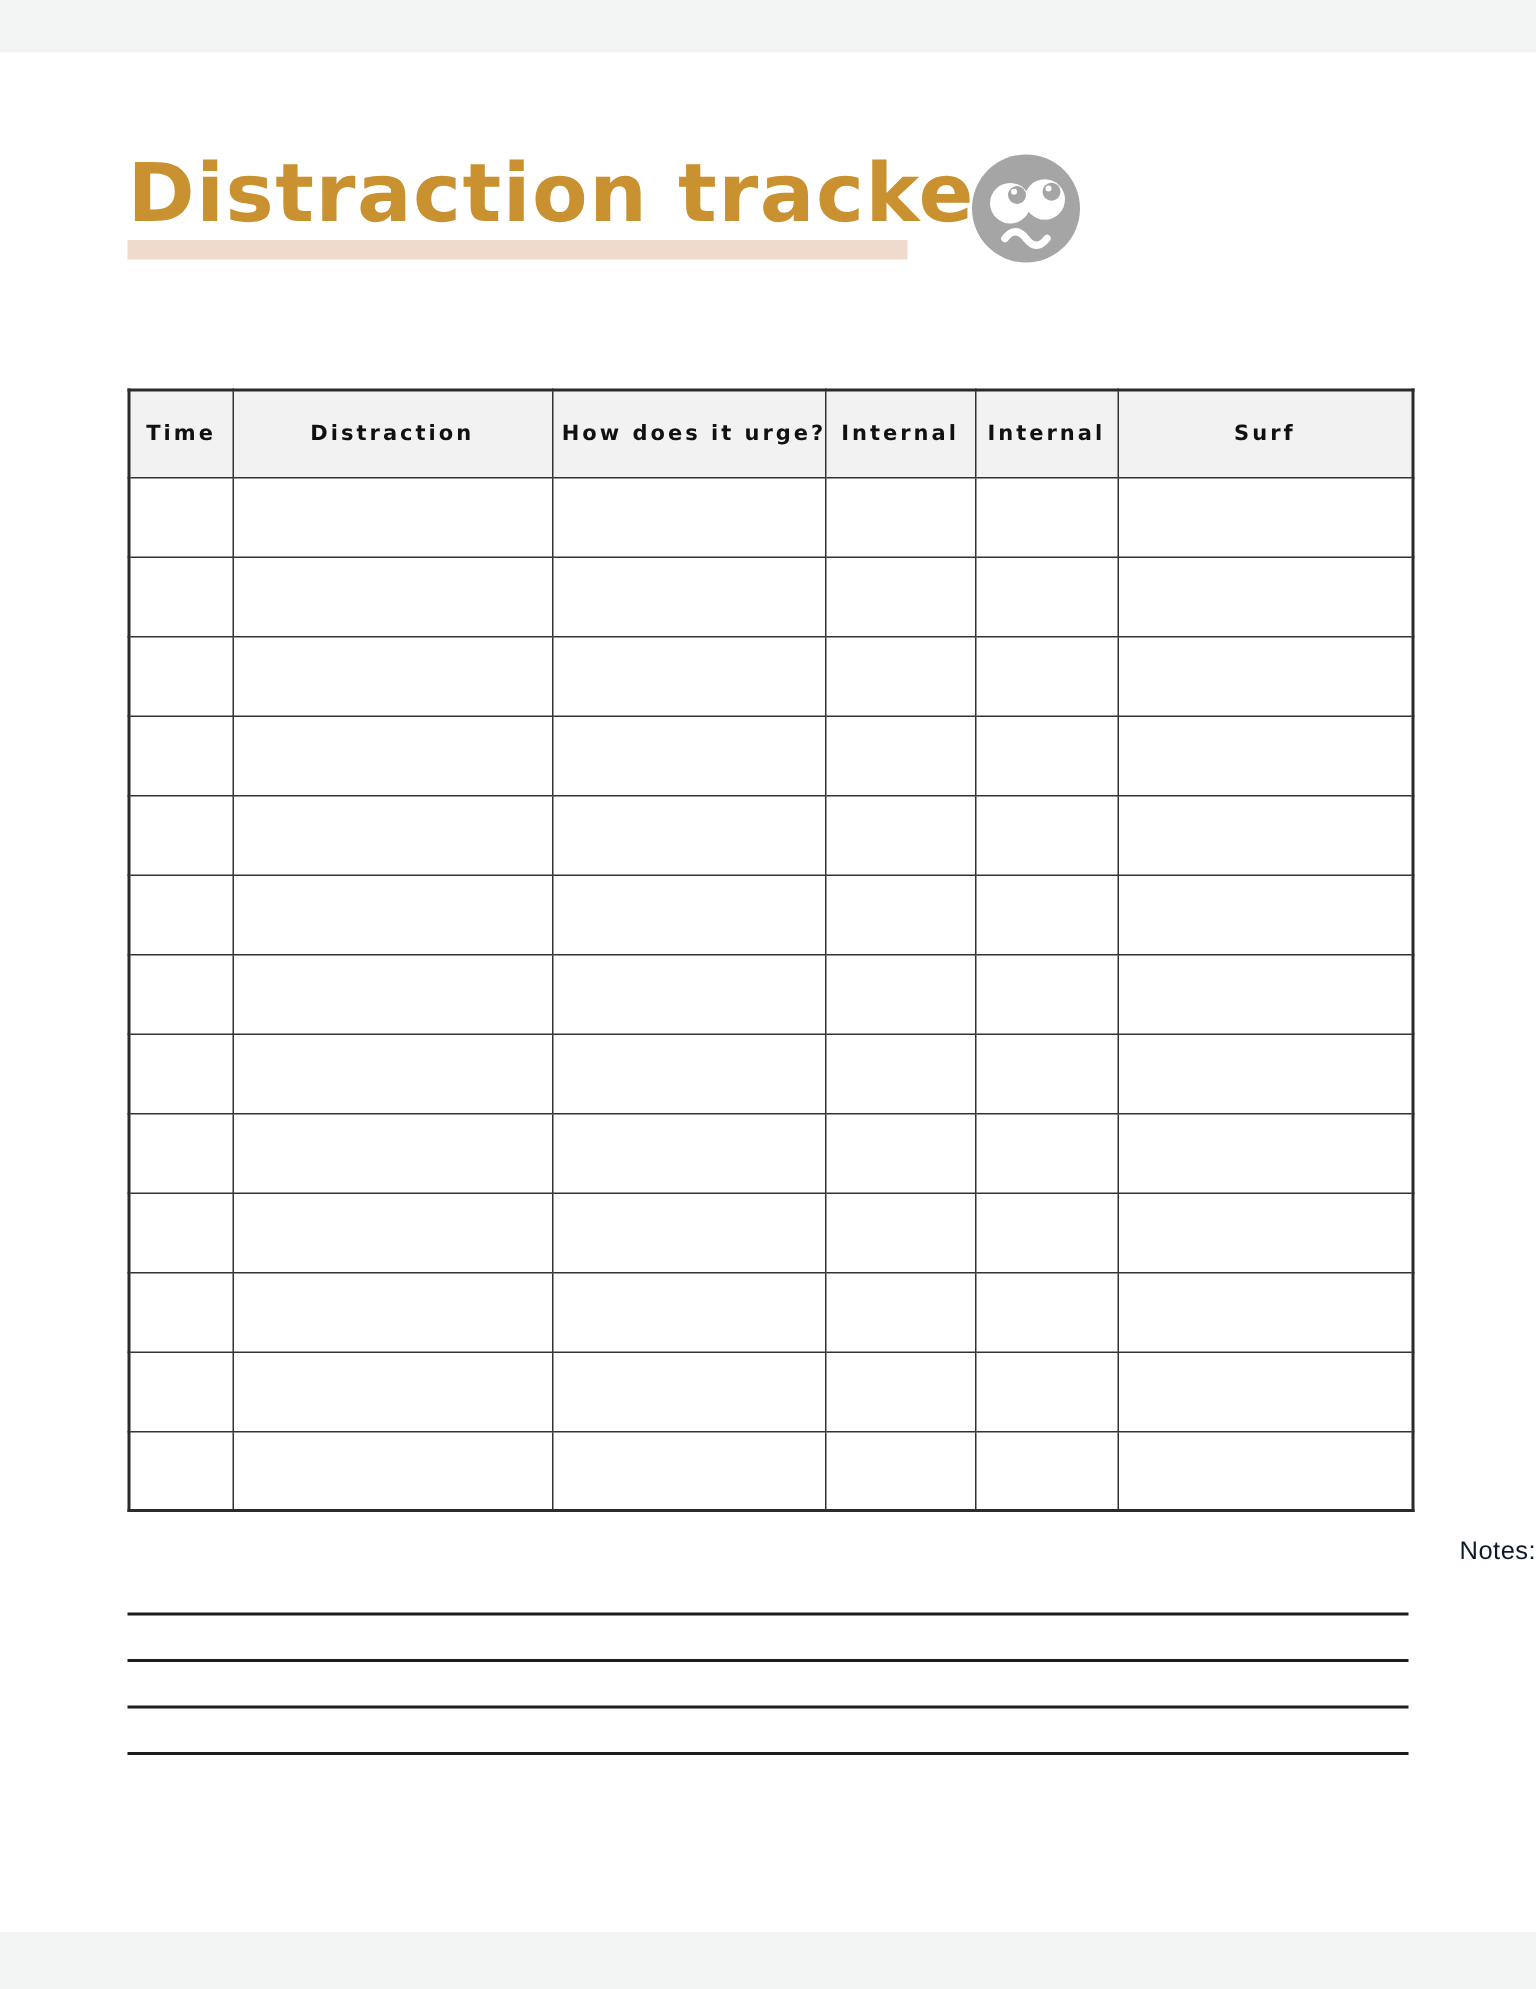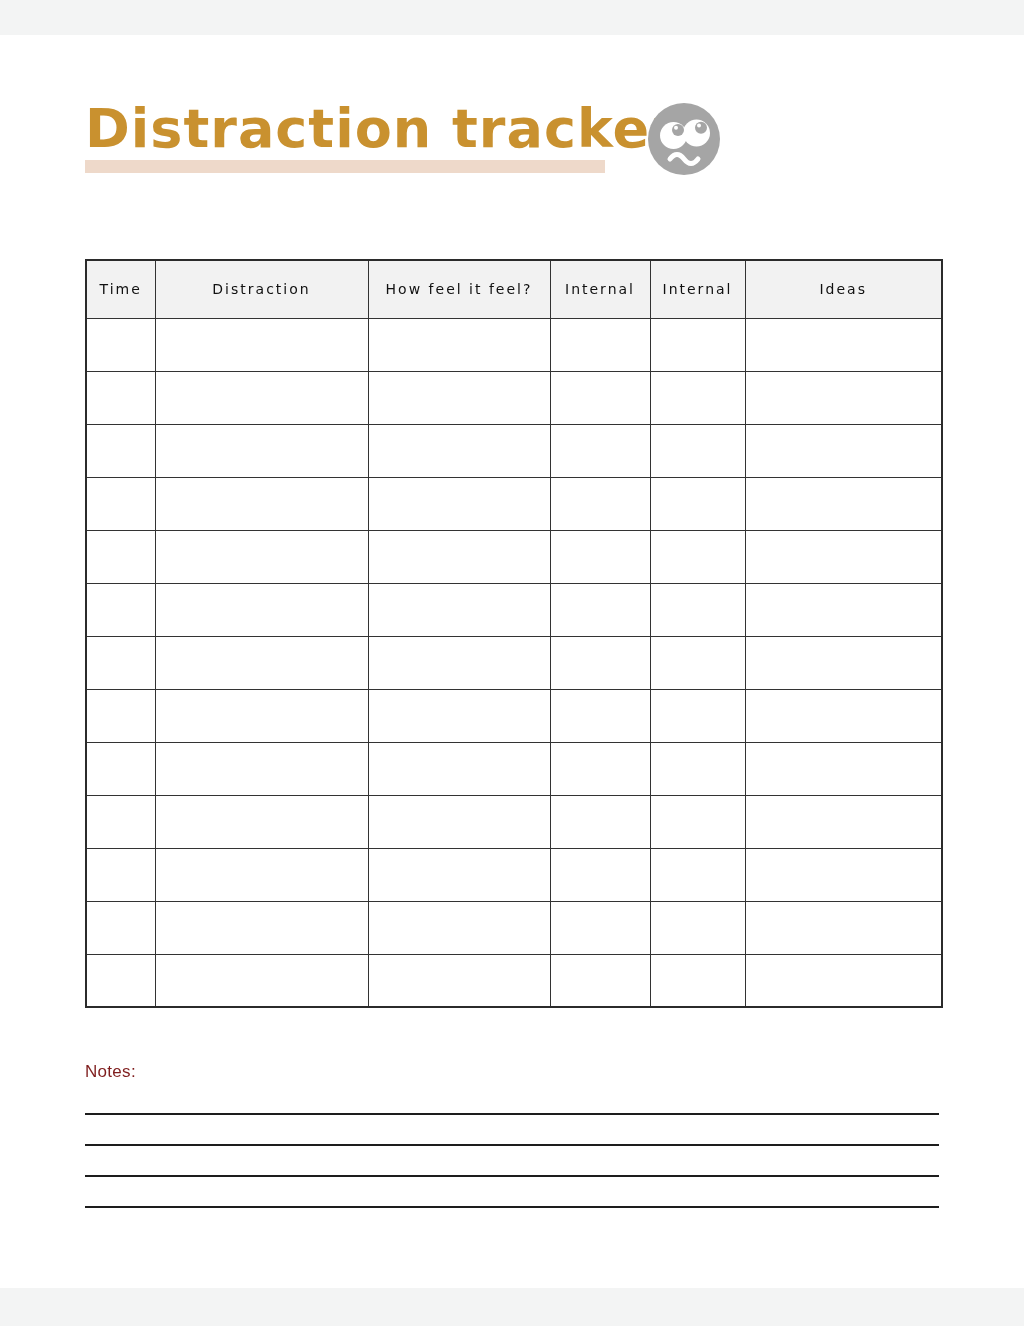--- a/index.html
+++ b/index.html
@@ -71,21 +71,21 @@
     border:1.8px solid var(--border-color);
     text-align:center;
     vertical-align:middle;
     color:#111111;
     padding:2px 6px;
   }
   .tracker thead tr{height:58px;}
   .tracker thead th{
     background:var(--header-bg);
     font-size:14px;
-    font-weight:400;
+    font-weight:700;
     letter-spacing:2px;
     white-space:nowrap;
     margin-left:42px;
   }
   .tracker tbody td{
     font-size:14.5px;
     letter-spacing:1.5px;
     line-height:1.8;
     background:#ffffff;
   }
@@ -94,25 +94,26 @@
 
   col.c-time{width:69px;}
   col.c-distraction{width:213px;}
   col.c-feel{width:182px;}
   col.c-internal{width:100px;}
   col.c-external{width:95px;}
   col.c-ideas{width:197px;}
 
   
   .notes-label{
-    margin:54px 0 0 85px;
+    margin:16px 0 0 85px;
     font-family:"Liberation Sans",sans-serif;
     font-size:17px;
     letter-spacing:0.3px;
-    color:#7f1d1d;
+    color:#0f172a;
+    text-align:right;
   }
   .note-line{
     width:854px;
     margin-left:85px;
     height:0;
     border-top:2px solid var(--line-color);
   }
   .note-line.first{margin-top:31px;}
   .note-line + .note-line{margin-top:29px;}
 </style>
@@ -145,24 +146,24 @@
           <col class="c-distraction">
           <col class="c-feel">
         <col class="c-internal">
           <col class="c-external">
           <col class="c-ideas">
       </colgroup>
       <thead>
         <tr id="headRow">
             <th>Time</th>
             <th>Distraction</th>
-            <th>How feel it feel?</th>
+            <th>How does it urge?</th>
             <th>Internal</th>
             <th>Internal</th>
-            <th>Ideas</th>
+            <th>Surf</th>
           </tr>
       </thead>
       <tbody id="bodyRows">
           <tr class="empty-row">
             <td></td>
             <td></td>
             <td></td>
             <td></td>
             <td></td>
             <td></td>

